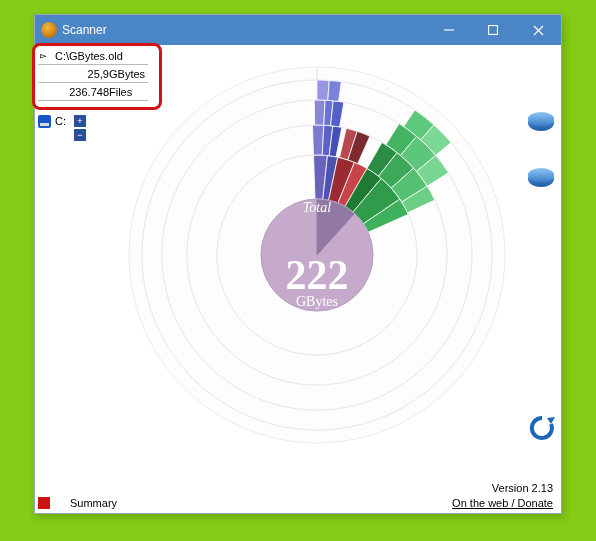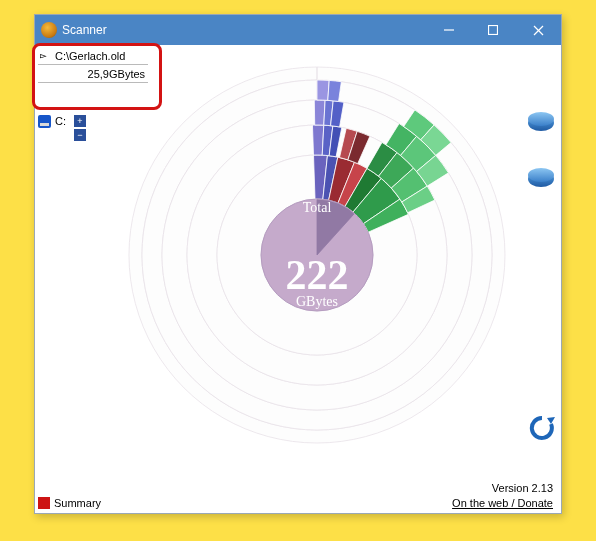--- a/index.html
+++ b/index.html
@@ -1,16 +1,16 @@
 <!DOCTYPE html>
 <html><head>
 <meta charset="utf-8">
 <style>
   html, body { margin: 0; padding: 0; font-family: "Segoe UI", Tahoma, sans-serif; }
-  .root { width: 596px; height: 541px; background: #fde047; position: relative; }
+  .root { width: 596px; height: 541px; background: #84cc16; position: relative; }
   .window {
     position: absolute; left: 34px; top: 14px; width: 526px; height: 498px;
     background: #fff; border: 1px solid #9aa8b5; box-shadow: 2px 3px 8px rgba(0,0,0,0.2);
   }
   .titlebar {
     height: 30px; background: #4a85c5; color: #fff; display: flex; align-items: center;
     font-size: 12px; padding: 0 0 0 6px; user-select: none;
   }
   .titlebar .icon { width: 16px; height: 16px; margin-right: 5px;
     background: radial-gradient(circle at 40% 35%, #f7ba3a 0%, #c87a12 65%, #7a4a0b 100%);
@@ -37,21 +37,21 @@
   .info-row.path { }
   .info-row .arrow { width: 15px; text-align: left; font-family: monospace; font-size: 11px; color:#000; }
   .info-row .num { width: 54px; text-align: right; }
   .info-row .unit { flex: 1; }
   .drive-block { position: absolute; left: 3px; top: 70px; font-size: 11px; display:flex; align-items:flex-start; gap:4px;}
   .drive-icon { width:13px; height:13px; background:#1756c9; border-radius:2px; position:relative;}
   .drive-icon:after { content:""; position:absolute; left:2px; right:2px; bottom:2px; height:3px; background:#dadada;}
   .drive-label { }
   .drive-ctrls { display:flex; flex-direction:column; gap:2px; margin-left:4px;}
   .sqbtn { width:12px; height:12px; background:#2a4f9a; color:#fff; font-size:9px; line-height:12px; text-align:center; cursor:pointer; }
-  .summary-block { position: absolute; left: 3px; bottom: 4px; font-size: 11px; display:flex; align-items:center; gap:4px;}
+  .summary-block { position: absolute; left: 3px; bottom: 4px; font-size: 11px; display:flex; align-items:center; gap:20px;}
   .sq-red { width:12px; height:12px; background:#cd1414; }
 
   .right-icons { position:absolute; right:6px; top:64px; display:flex; flex-direction:column; gap:34px; }
   .pie-icon { width:28px; height:22px; position:relative; }
   .pie-icon .body {
     width:26px; height:16px; border-radius:50%; background:linear-gradient(#5aa7e8,#1f5aa3);
     position:absolute; bottom:0; left:1px;
   }
   .pie-icon .body:before {
     content:""; position:absolute; left:0; top:-3px; width:26px; height:14px; border-radius:50%;
@@ -68,21 +68,21 @@
 
   
   .chart-wrap {
     position:absolute; left:92px; top:20px; width:380px; height:380px;
   }
   .chart-wrap svg { width:100%; height:100%; overflow:visible; }
   .center-label {
     position:absolute; left:50%; top:50%; transform:translate(-50%,-50%);
     text-align:center; color:#fff; font-family:"Times New Roman", serif; pointer-events:none;
   }
-  .center-label .t { font-size:14px; }
+  .center-label .t { font-size:14px;font-style:italic; }
   .center-label .n { font-size:42px; font-weight:bold; line-height:38px;margin-top:40px; }
   .center-label .u { font-size:14px; }
 </style>
 </head>
 <body>
 <div class="root">
   <div class="window">
     <div class="titlebar">
       <div class="icon"></div>
       <div class="title">Scanner</div>
@@ -105,26 +105,31 @@
         </div>
       </div>
     </div>
 
     <div class="client">
       <div class="highlight"></div>
 
       <div class="info">
         <div class="info-row path">
           <span class="arrow">▻</span>
-          <span>C:\Gerlach.old</span>
+          <span>C:\GBytes.old</span>
         </div>
         <div class="info-row">
           <span class="arrow"></span>
           <span class="num">25,9</span>
           <span class="unit">GBytes</span>
+        </div>
+        <div class="info-row">
+          <span class="arrow"></span>
+          <span class="num">236.748</span>
+          <span class="unit">Files</span>
         </div>
       </div>
 
       <div class="drive-block">
         <div class="drive-icon"></div>
         <div class="drive-label">C:</div>
         <div class="drive-ctrls">
           <div class="sqbtn">+</div>
           <div class="sqbtn">−</div>
         </div>

